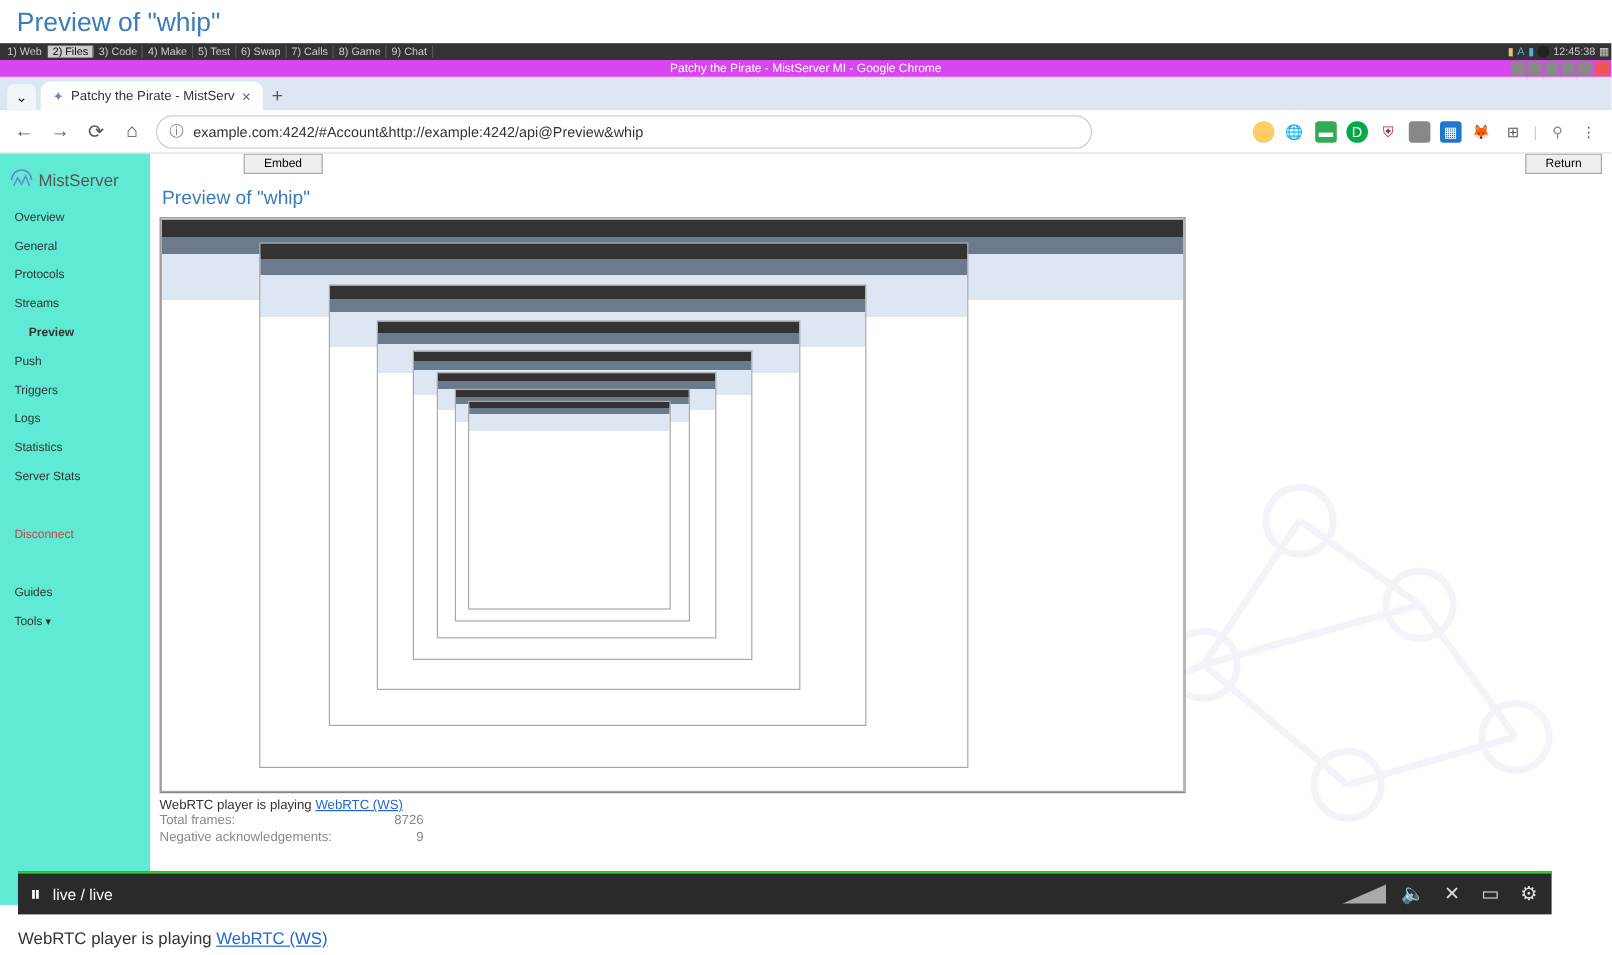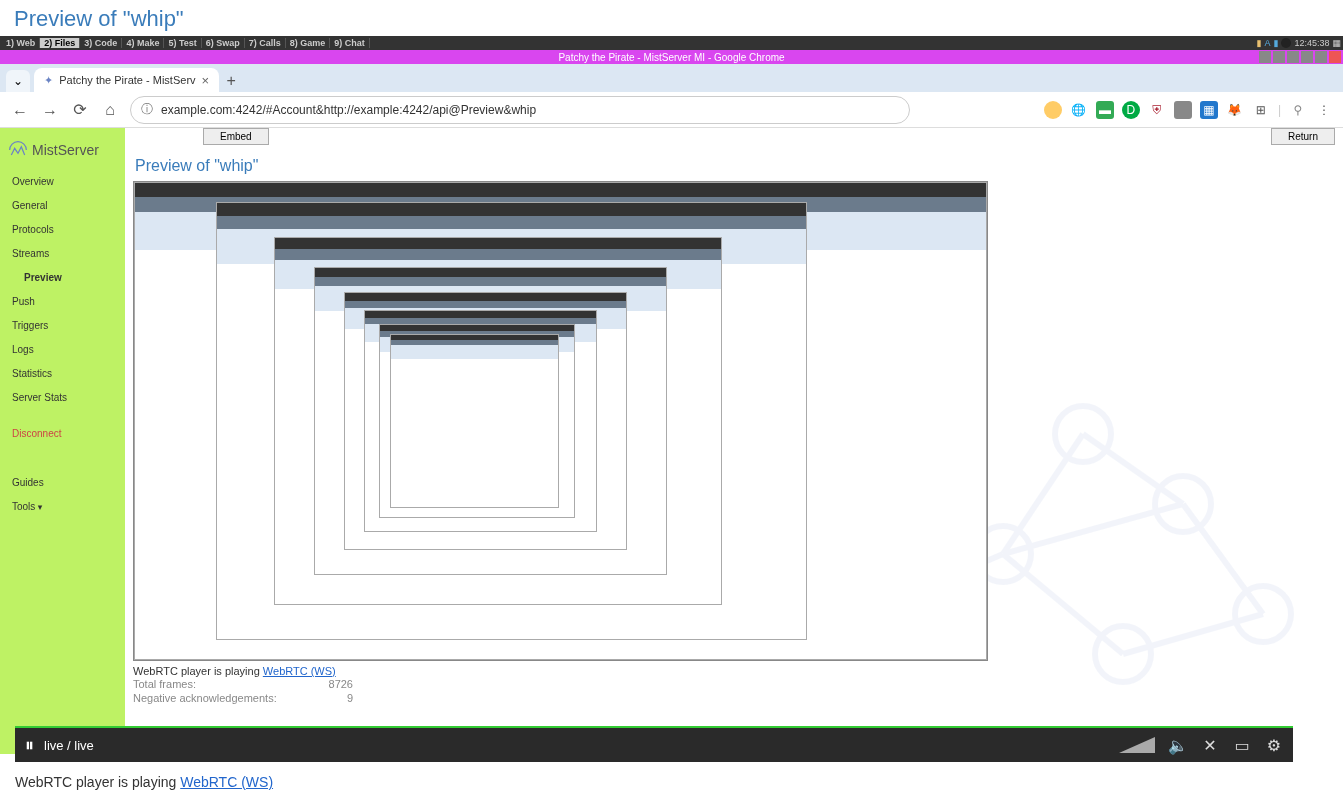--- a/index.html
+++ b/index.html
@@ -2,21 +2,21 @@
 <html><head>
 <meta charset="utf-8">
 <style>
 * { margin: 0; padding: 0; box-sizing: border-box; }
 body { font-family: Arial, sans-serif; font-size: 12px; background: #fff; width: 1343px; height: 796px; overflow: hidden; position: relative; }
 
 .page-title { color: #3a7cba; font-size: 22px; font-weight: normal; padding: 6px 14px 4px; }
 
 .taskbar { background: #333; height: 14px; display: flex; align-items: center; font-size: 9px; color: #ccc; padding: 0 2px; justify-content: space-between; }
 .taskbar-left { display: flex; gap: 0; }
-.taskbar-item { padding: 0 4px; border-right: 1px solid #555; cursor: pointer; font-weight: bold; }
+.taskbar-item { padding: 0 4px; border-right: 1px solid #555; cursor: pointer; }
 .taskbar-item.active { background: #ccc; color: #000; }
 .taskbar-right { display: flex; gap: 3px; align-items: center; font-size: 9px; }
 
 .titlebar { background: #d946ef; height: 14px; display: flex; align-items: center; justify-content: center; color: #fff; font-size: 10px; position: relative; }
 .titlebar-icons { position: absolute; right: 2px; display: flex; gap: 2px; }
 .tb-close { background: #e55; width: 12px; height: 12px; }
 .tb-btn { width: 12px; height: 12px; background: #888; }
 
 .browser-chrome { background: #dce7f3; height: 28px; display: flex; align-items: flex-end; padding: 0 6px; }
 .chrome-menu { width: 24px; height: 22px; background: #f0f5fa; border-radius: 6px 6px 0 0; margin-right: 4px; display: flex; align-items: center; justify-content: center; cursor: pointer; }
@@ -25,27 +25,27 @@
 .new-tab { width: 24px; height: 22px; display: flex; align-items: center; justify-content: center; color: #555; cursor: pointer; font-size: 16px; }
 
 .addr-bar { background: #fff; height: 36px; display: flex; align-items: center; padding: 0 10px; gap: 10px; border-bottom: 1px solid #ddd; }
 .nav-btn { width: 20px; height: 20px; display: flex; align-items: center; justify-content: center; color: #555; cursor: pointer; font-size: 16px; }
 .url-box { flex: 1; height: 28px; border: 1px solid #ccc; border-radius: 14px; display: flex; align-items: center; padding: 0 10px; gap: 8px; background: #fff; max-width: 780px; }
 .url-text { font-size: 12px; color: #333; }
 .ext-icons { display: flex; gap: 8px; align-items: center; margin-left: auto; }
 .ext-icon { width: 18px; height: 18px; border-radius: 3px; cursor: pointer; display: flex; align-items: center; justify-content: center; font-size: 12px; }
 
 .content-area { display: flex; height: calc(100% - 170px); position: relative; }
-.sidebar { width: 125px; background: #bef264; padding: 6px 0; border-right: none; position: relative; }
+.sidebar { width: 125px; background: #5eead4; padding: 6px 0; border-right: none; position: relative; }
 .logo-area { display: flex; align-items: center; padding: 6px 8px 10px; gap: 4px; }
 .logo-icon { width: 20px; height: 20px; }
 .logo-text { font-size: 14px; color: #555; }
 .nav-item { padding: 4px 12px; color: #333; font-size: 10px; cursor: pointer; line-height: 1.6; }
 .nav-item.indent { padding-left: 24px; font-weight: bold; }
-.nav-item.disconnect { color: #c44; margin-top: 12px; }
+.nav-item.disconnect { color: #c44; margin-top: 24px; }
 .nav-item.guides { margin-top: 25px; }
 .dropdown-arrow::after { content: " ▾"; font-size: 9px; }
 
 .main-content { flex: 1; padding: 0 8px 8px; position: relative; overflow: hidden; }
 .btn-row { display: flex; gap: 130px; padding-left: 70px; justify-content: space-between; }
 .btn { background: #eee; border: 1px solid #aaa; padding: 2px 16px; font-size: 10px; cursor: pointer; }
 .preview-title { color: #3a7cba; font-size: 16px; padding: 12px 2px 6px; }
 
 .recursive-box { border: 1px solid #888; background: #fff; width: 855px; height: 480px; display: flex; align-items: center; justify-content: center; color: #999; font-size: 10px; position: relative; overflow: hidden; }
 .recursive-inner { position: absolute; border: 1px solid #aaa; background: linear-gradient(#333 0 3%, #6b7b8c 3% 6%, #dce7f3 6% 14%, #fff 14% 100%); }

